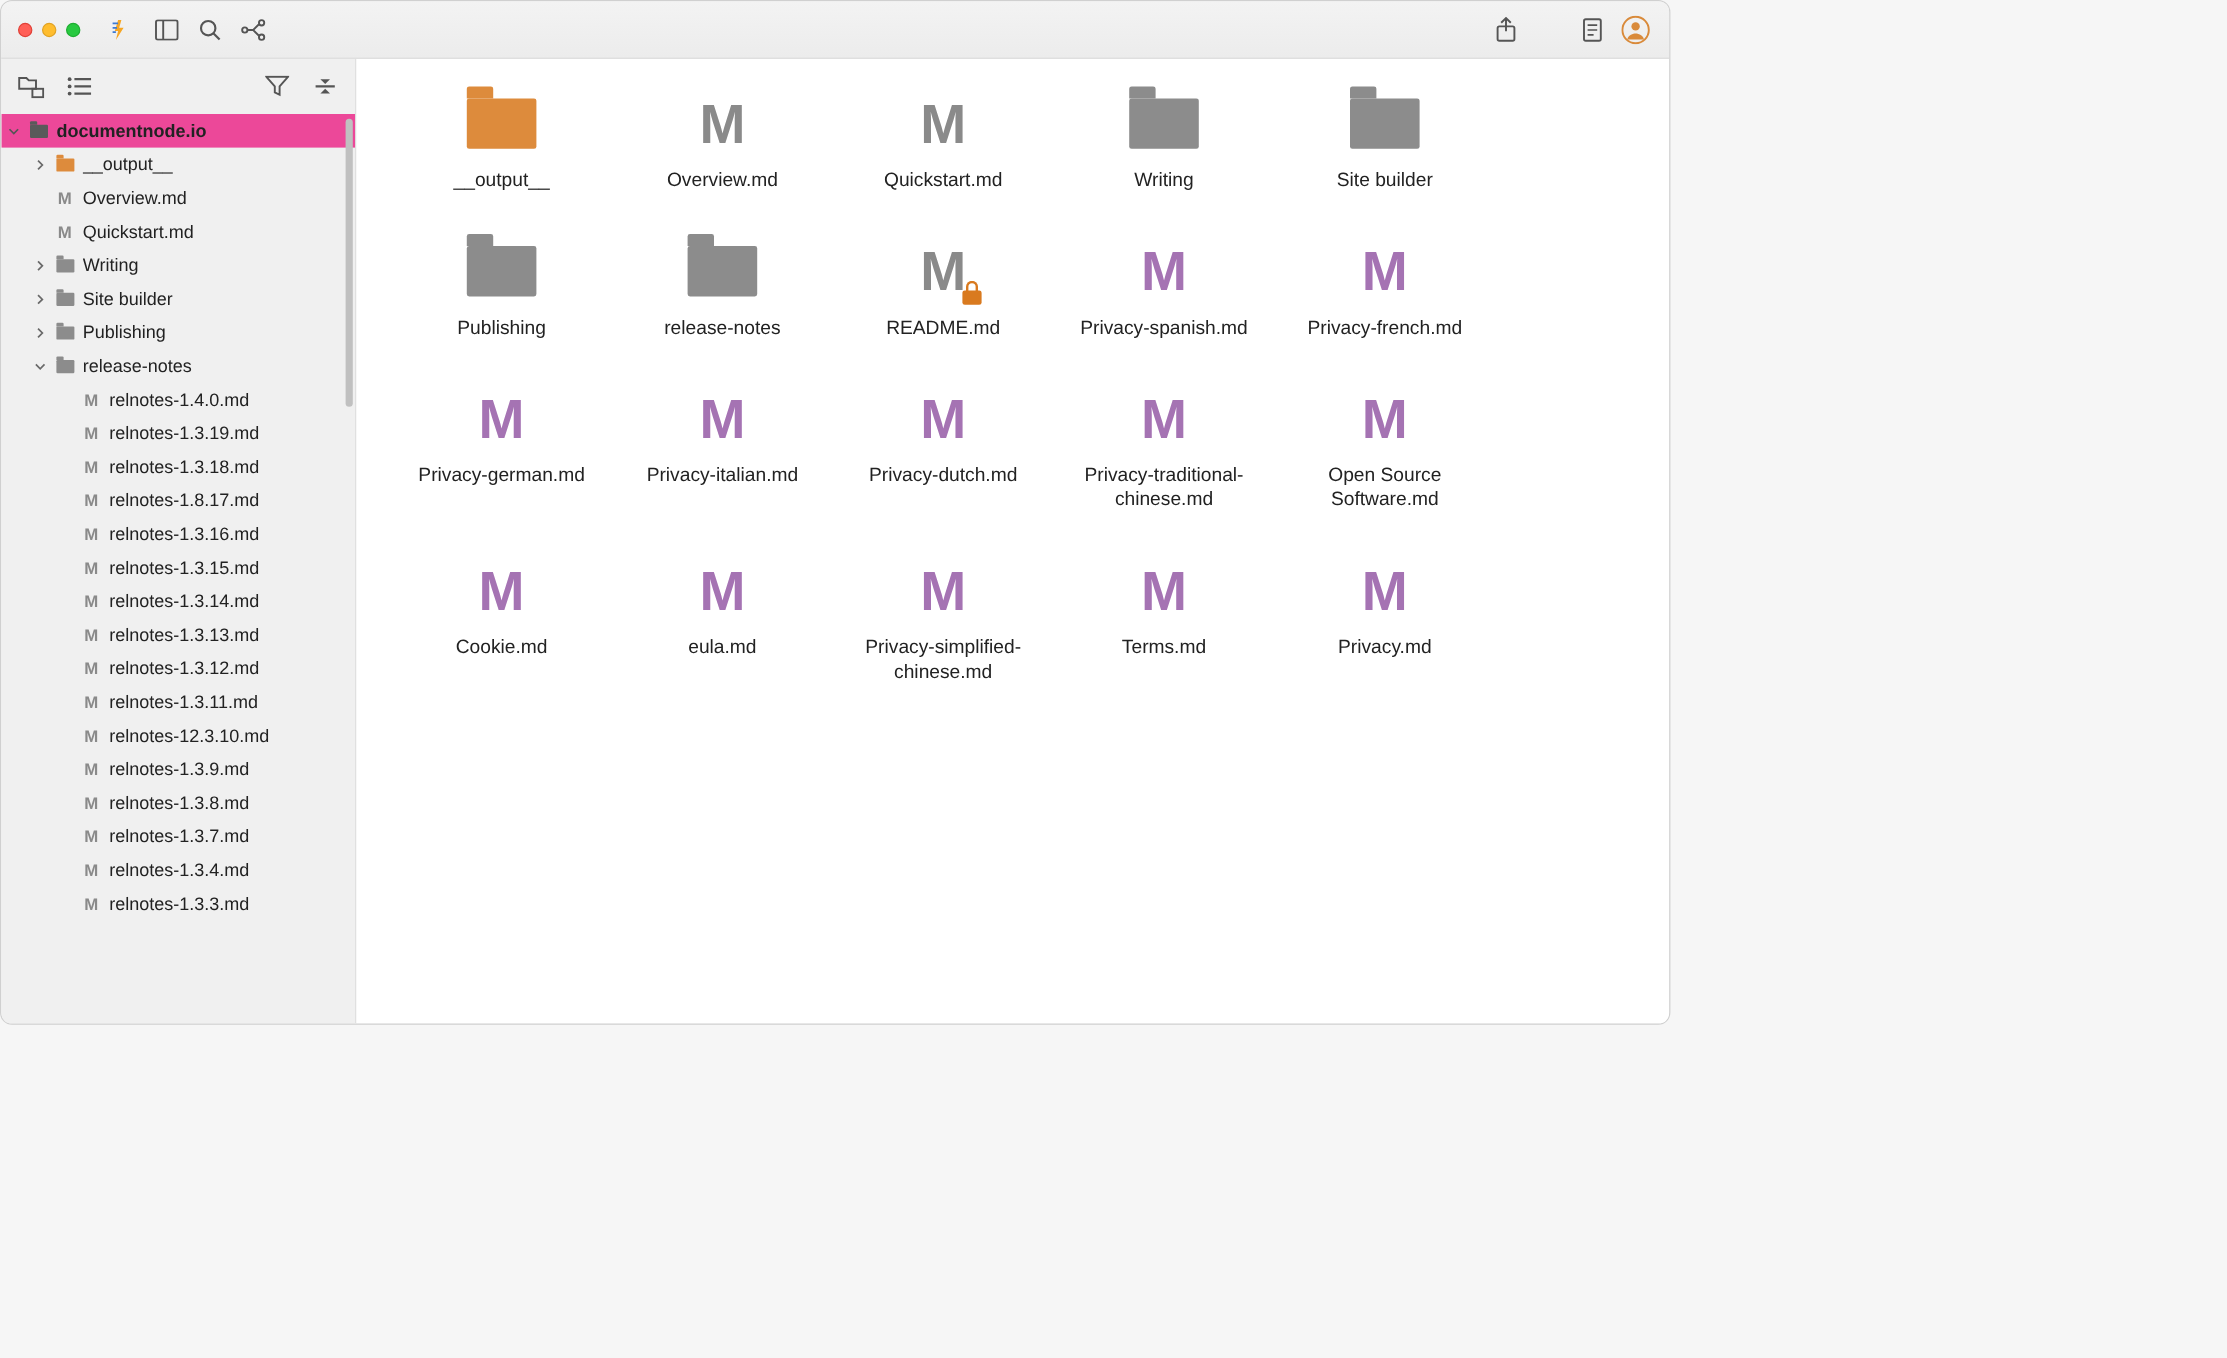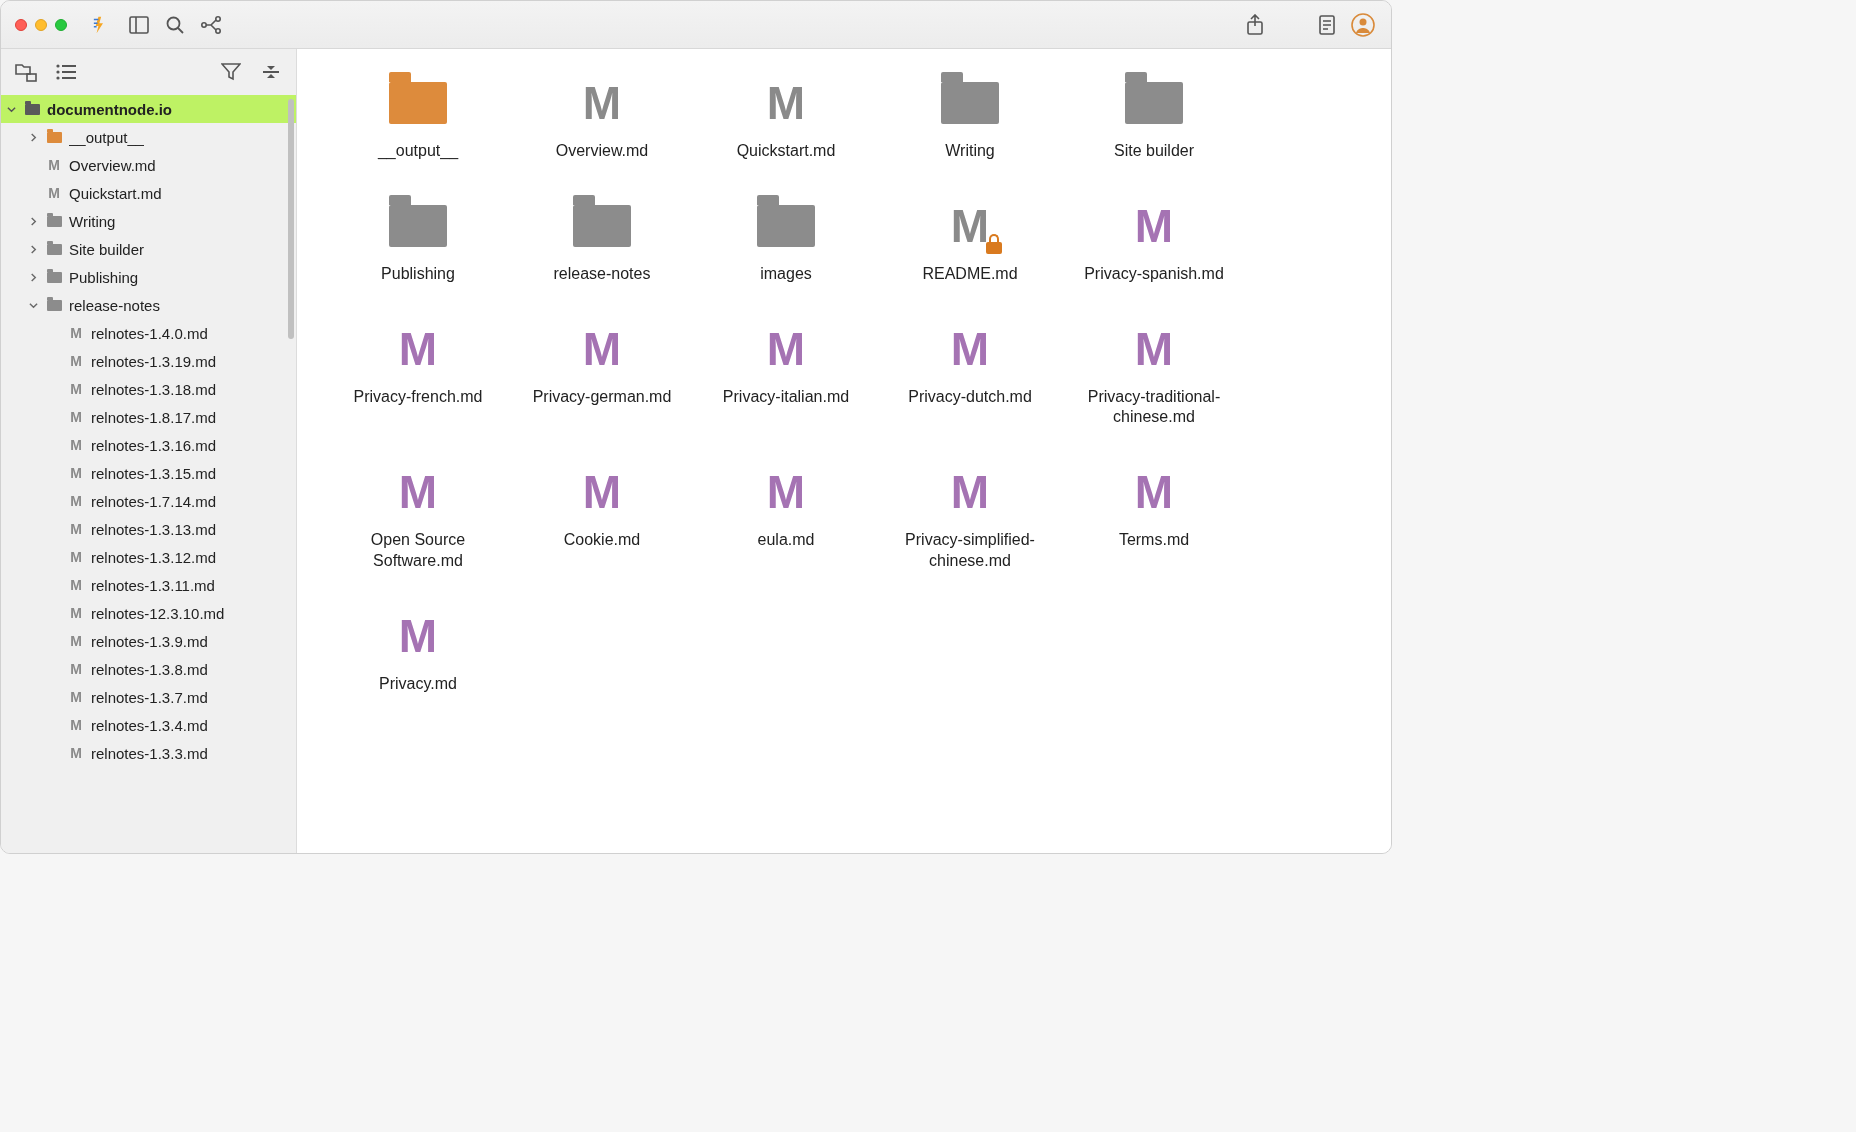--- a/index.html
+++ b/index.html
@@ -51,21 +51,21 @@
   padding:0 12px;
   gap:14px;
 }
 .sb-icon{width:26px;height:26px;display:flex;align-items:center;justify-content:center;color:#555;cursor:pointer;}
 .sb-spacer{flex:1;}
 .tree{flex:1;overflow-y:auto;font-size:15px;color:#222;position:relative;}
 .tree-row{
   display:flex;align-items:center;height:28px;cursor:pointer;
   padding-right:8px;
 }
-.tree-row.selected{background:#bef264;font-weight:600;}
+.tree-row.selected{background:#ec4899;font-weight:600;}
 .tree-toggle{width:16px;text-align:center;color:#6a6a6a;font-size:11px;}
 .tree-icon{width:18px;display:flex;align-items:center;justify-content:center;margin-right:6px;}
 .tree-label{white-space:nowrap;overflow:hidden;text-overflow:ellipsis;}
 .folder-icon{width:15px;height:11px;background:#8c8c8c;position:relative;border-radius:1px;}
 .folder-icon::before{content:"";position:absolute;top:-3px;left:0;width:6px;height:3px;background:#8c8c8c;border-radius:1px 1px 0 0;}
 .folder-icon.orange{background:#dd8b3c;}
 .folder-icon.orange::before{background:#dd8b3c;}
 .folder-icon.dark{background:#5a5a5a;}
 .folder-icon.dark::before{background:#5a5a5a;}
 .m-icon{font-weight:800;color:#8a8a8a;font-size:14px;font-family:Arial,sans-serif;}
@@ -320,21 +320,21 @@
             <span class="tree-icon">
               <span class="m-icon">M</span>
             </span>
             <span class="tree-label">relnotes-1.3.15.md</span>
           </div>
           <div class="tree-row" style="padding-left: 50px;">
             <span class="tree-toggle"></span>
             <span class="tree-icon">
               <span class="m-icon">M</span>
             </span>
-            <span class="tree-label">relnotes-1.7.14.md</span>
+            <span class="tree-label">relnotes-1.3.14.md</span>
           </div>
           <div class="tree-row" style="padding-left: 50px;">
             <span class="tree-toggle"></span>
             <span class="tree-icon">
               <span class="m-icon">M</span>
             </span>
             <span class="tree-label">relnotes-1.3.13.md</span>
           </div>
           <div class="tree-row" style="padding-left: 50px;">
             <span class="tree-toggle"></span>
@@ -432,26 +432,20 @@
           <div class="grid-icon">
             <div class="grid-folder"></div>
           </div>
           <div class="grid-label">Publishing</div>
         </div>
         <div class="grid-item">
           <div class="grid-icon">
             <div class="grid-folder"></div>
           </div>
           <div class="grid-label">release-notes</div>
-        </div>
-        <div class="grid-item">
-          <div class="grid-icon">
-            <div class="grid-folder"></div>
-          </div>
-          <div class="grid-label">images</div>
         </div>
         <div class="grid-item">
           <div class="grid-icon">
             <div class="grid-m">M</div>
             <div class="lock-badge">
               <div class="lock-shackle"></div>
               <div class="lock-body"></div>
             </div>
           </div>
           <div class="grid-label">README.md</div>

